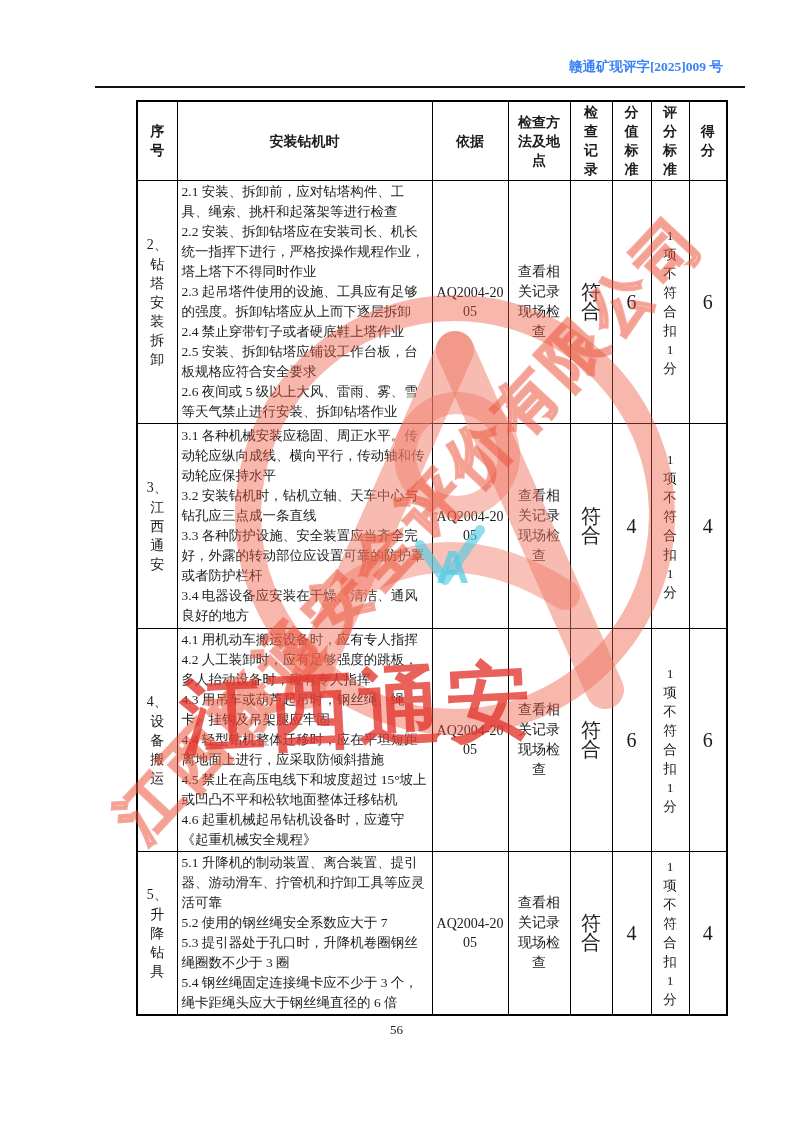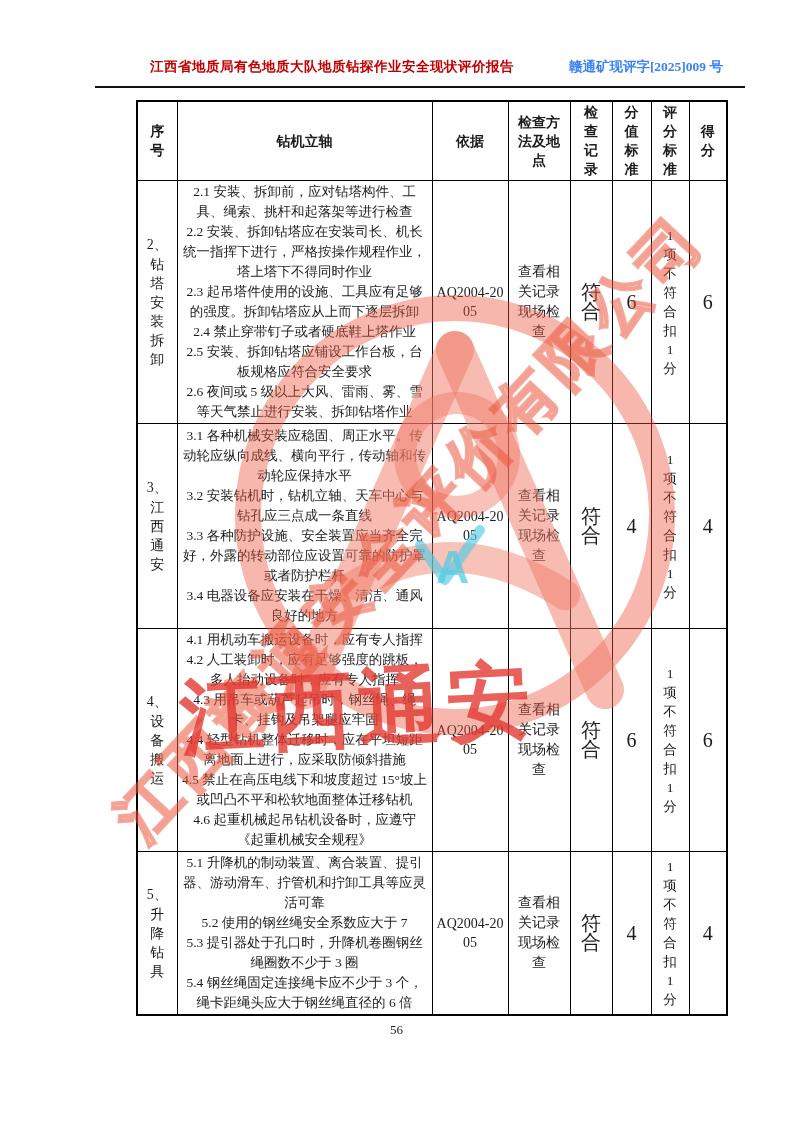--- a/index.html
+++ b/index.html
@@ -40,21 +40,21 @@
     border:1.5px solid #000;
     padding:1px 4px;
     vertical-align:middle;
     font-weight:normal;
     overflow:hidden;
   }
   th .hwrap{display:block;margin:0 auto;font-weight:bold;font-size:14px;line-height:19px;text-align:center;}
   .stack{display:block;width:15px;margin:0 auto;word-break:break-all;line-height:19px;text-align:center;}
   .cell-center{text-align:center;font-size:20px;line-height:19px;}
   .content-cell{
-    font-size:13.5px;line-height:20px;text-align:center;
+    font-size:13.5px;line-height:20px;text-align:left;
     white-space:pre-line;vertical-align:middle;
     padding:2px 5px 2px 6px;
   }
   .rowno{font-size:14px;line-height:19px;text-align:center;}
   .rowno .prefix{display:block;white-space:nowrap;margin-bottom:1px;}
   .basis-cell{font-size:14px;line-height:19px;text-align:center;word-break:break-all;}
   .method-cell{font-size:14px;line-height:20px;text-align:center;margin-left:19px;}
   .score-std{font-size:13.5px;}
 
   
@@ -91,42 +91,41 @@
     font-size:46px;font-weight:bold;
     color:rgba(85,203,228,.75);
     font-family:"Liberation Sans","DejaVu Sans",sans-serif;
   }
 </style>
 </head>
 <body>
 
 <div class="page">
 
-  <div class="doc-header-left">江西省地质局有色地质大队地质钻探作业安全现状评价报告</div>
   <div class="doc-header-right">赣通矿现评字[2025]009 号</div>
   <div class="doc-header-rule"></div>
 
   <table class="review">
     <colgroup>
       <col style="width:40px">
         <col style="width:255px">
         <col style="width:76px">
       <col style="width:62px">
         <col style="width:42px">
         <col style="width:39px">
       <col style="width:38px">
         <col style="width:38px">
     </colgroup>
     <tbody>
         <tr>
       <th>
             <span class="hwrap stack">序号</span>
           </th>
       <th>
-            <span class="hwrap">钻机立轴</span>
+            <span class="hwrap">安装钻机时</span>
           </th>
       <th>
             <span class="hwrap">依据</span>
           </th>
       <th>
             <span class="hwrap">检查方法及地点</span>
           </th>
       <th>
             <span class="hwrap stack">检查记录</span>
           </th>

